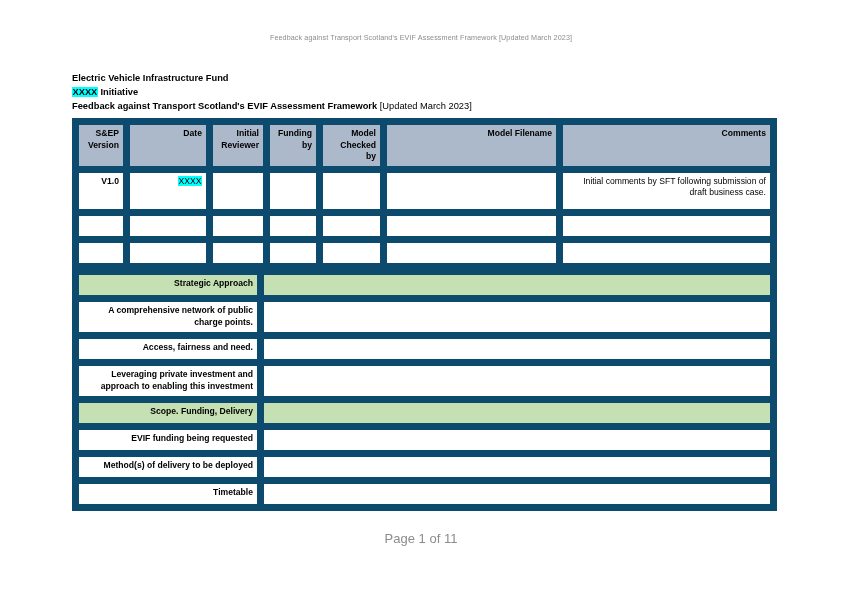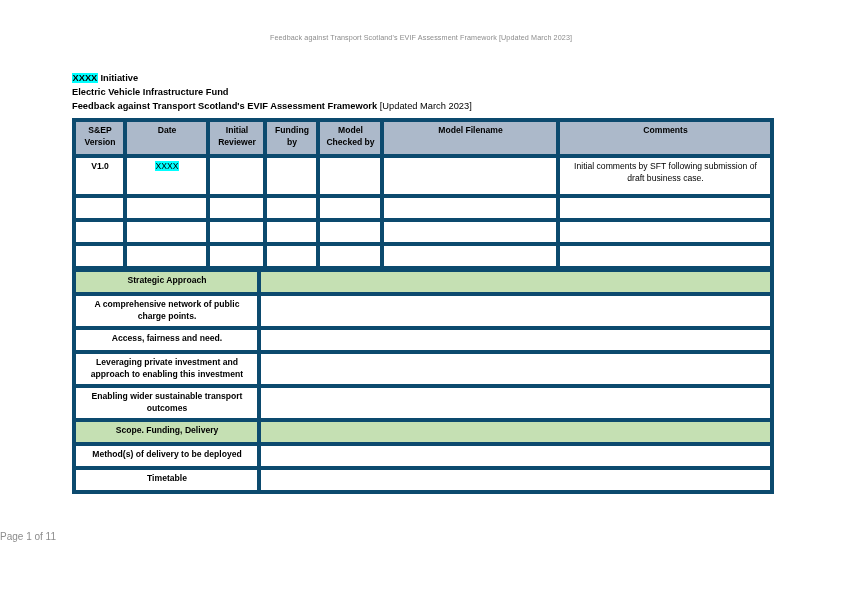--- a/index.html
+++ b/index.html
@@ -58,24 +58,24 @@
   }
 
   
   .tbl {
     position: absolute;
     border-collapse: collapse;
     table-layout: fixed;
     font-size: 8.6px;
   }
   .tbl td, .tbl th {
-    border: 4px solid #0c4a6e;
+    border: 7px solid #0c4a6e;
     padding: 3px 4px 3px 5px;
     vertical-align: top;
-    text-align: center;
+    text-align: right;
     font-weight: normal;
     line-height: 11.6px;
   }
 
   
   #version-table {
     left: 72px;
     top: 118px;
     width: 698px;
   }
@@ -114,35 +114,36 @@
   #assessment-table td.label {
     font-weight: bold;
   }
 
   
   .doc-footer {
     position: absolute;
     top: 531px;
     left: 0;
     width: 842px;
-    font-size: 10px;
+    text-align: center;
+    font-size: 13px;
     color: #8c8c8c;
     white-space: nowrap;
   }
 </style>
 </head>
 <body>
 
 <div class="page">
 
   <div class="doc-header">Feedback against Transport Scotland's EVIF Assessment Framework [Updated March 2023]</div>
 
   <div class="title-block">
+    <div class="title-line">Electric Vehicle Infrastructure Fund</div>
     <div class="title-line"><span class="hl-cyan">XXXX</span><span> Initiative</span></div>
-    <div class="title-line">Electric Vehicle Infrastructure Fund</div>
     <div class="title-line"><span>Feedback against Transport Scotland's EVIF Assessment Framework</span><span class="regular"> [Updated March 2023]</span></div>
   </div>
 
   <table class="tbl" id="version-table">
     <colgroup>
       <col style="width:51px">
       <col style="width:83px">
       <col style="width:57px">
       <col style="width:53px">
       <col style="width:64px">
@@ -215,29 +216,29 @@
         <td></td>
       </tr>
       <tr>
         <td class="label">Access, fairness and need.</td>
         <td></td>
       </tr>
       <tr class="tall">
         <td class="label">Leveraging private investment and approach to enabling this investment</td>
         <td></td>
       </tr>
-      <tr class="tall">
-        <td class="label">Enabling wider sustainable transport outcomes</td>
-        <td></td>
-      </tr>
       <tr class="section-row">
         <td>Scope. Funding, Delivery</td>
         <td></td>
       </tr>
       <tr>
+        <td class="label">EVIF funding being requested</td>
+        <td></td>
+      </tr>
+      <tr>
         <td class="label">Method(s) of delivery to be deployed</td>
         <td></td>
       </tr>
       <tr>
         <td class="label">Timetable</td>
         <td></td>
       </tr>
     </tbody>
   </table>
 

